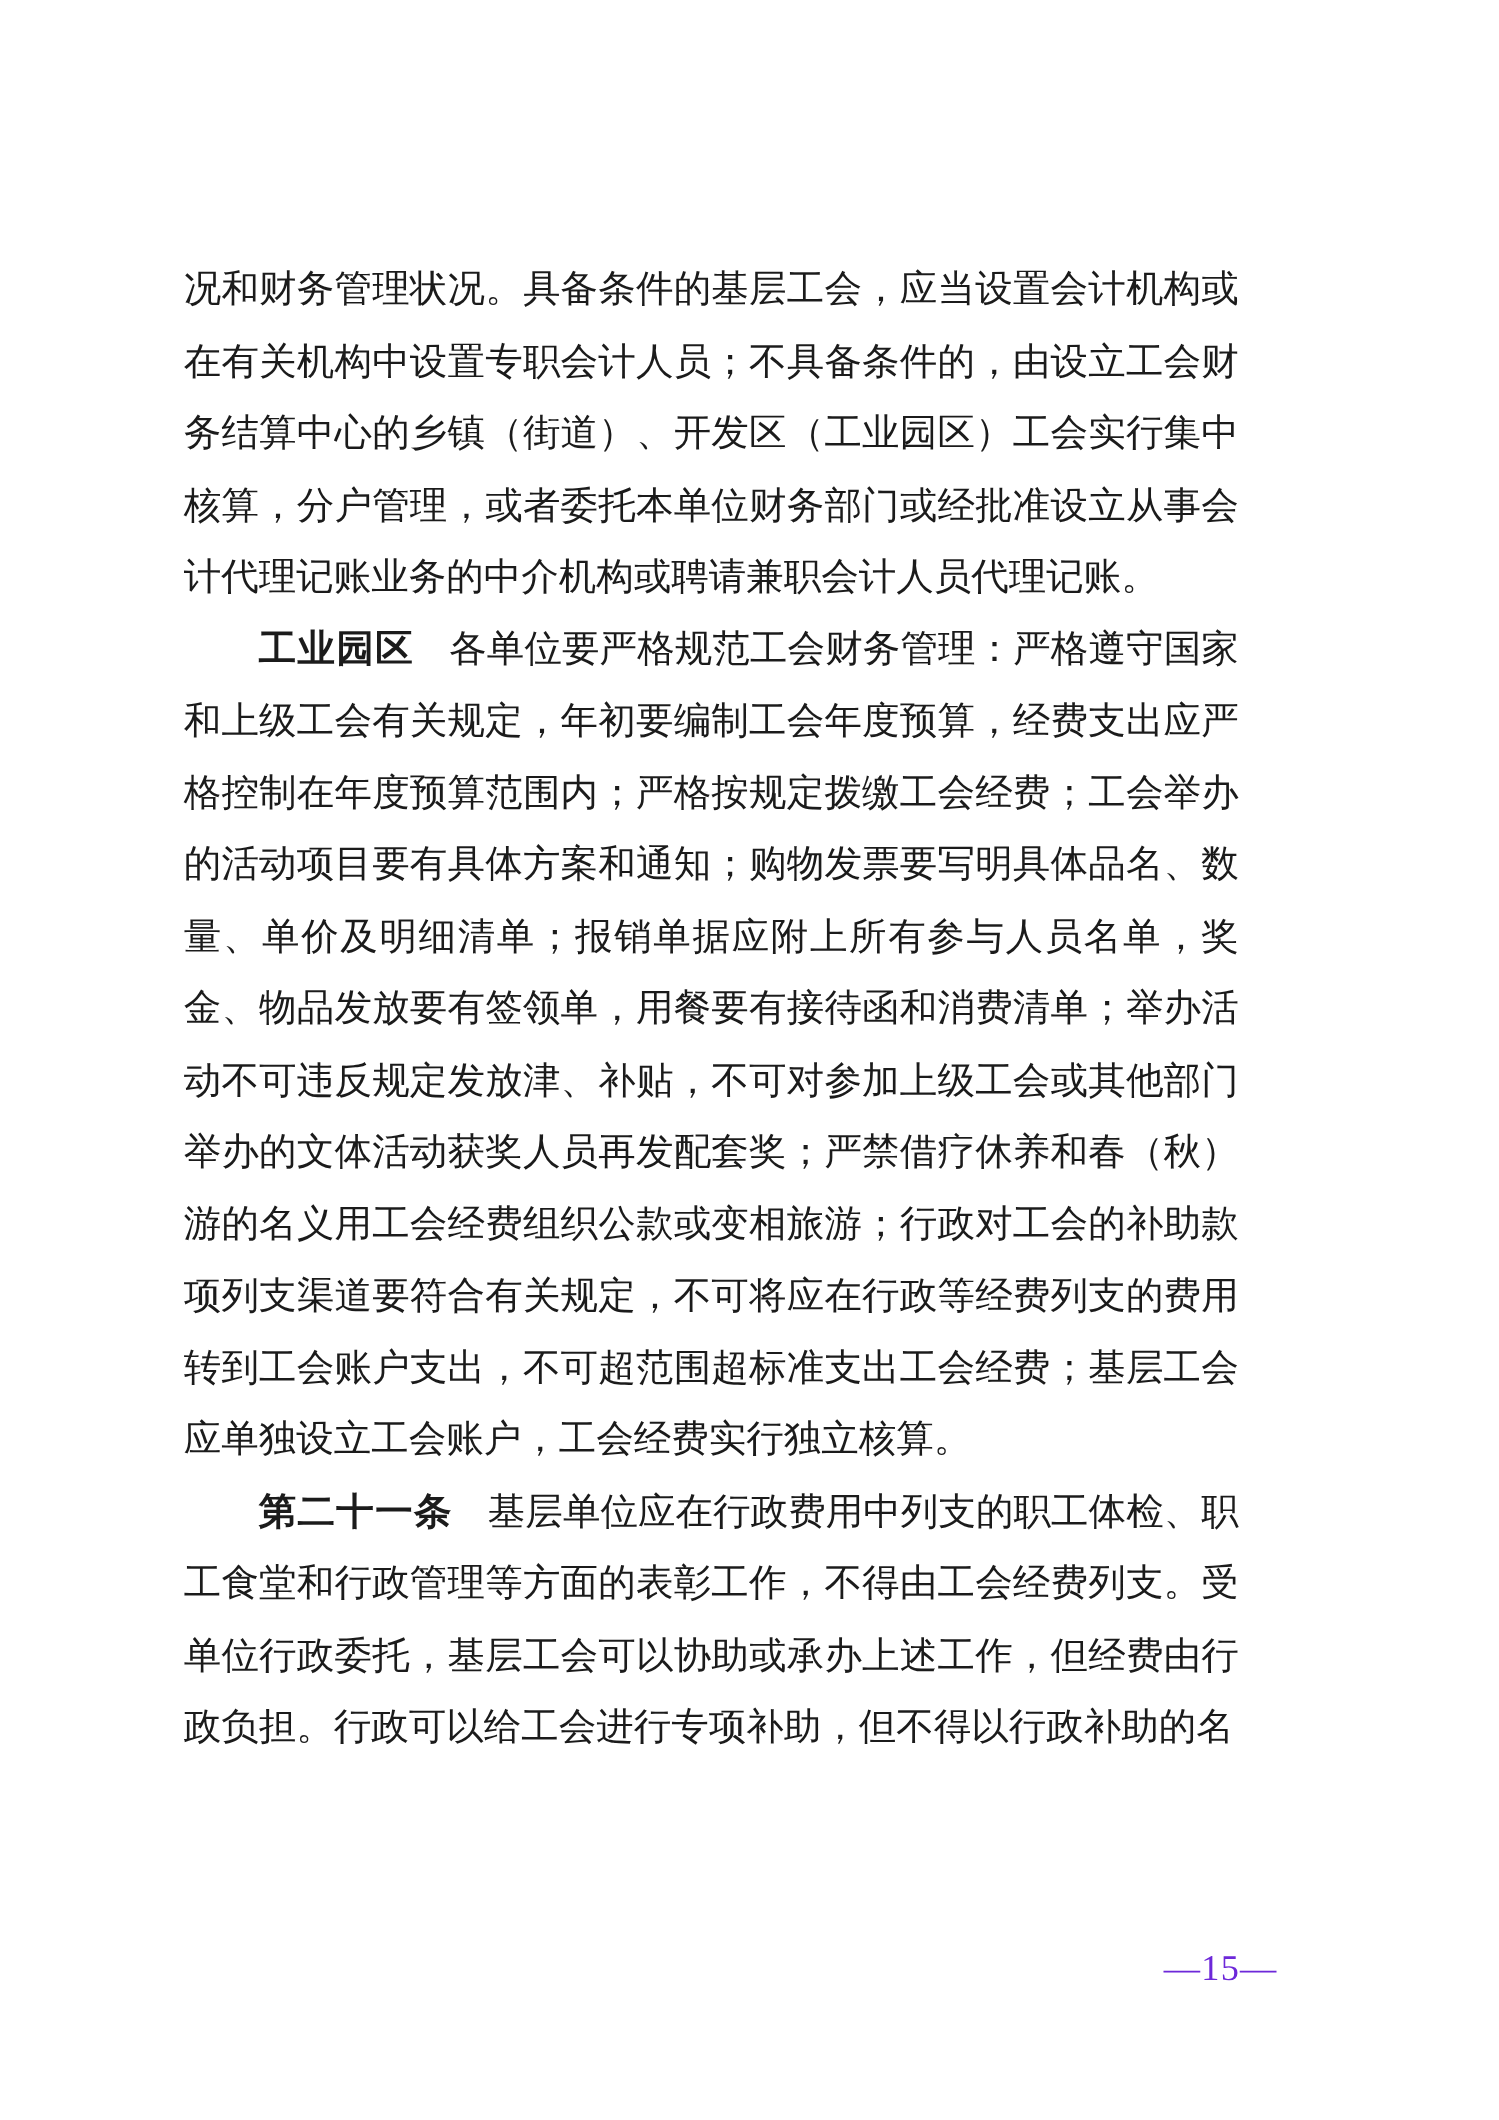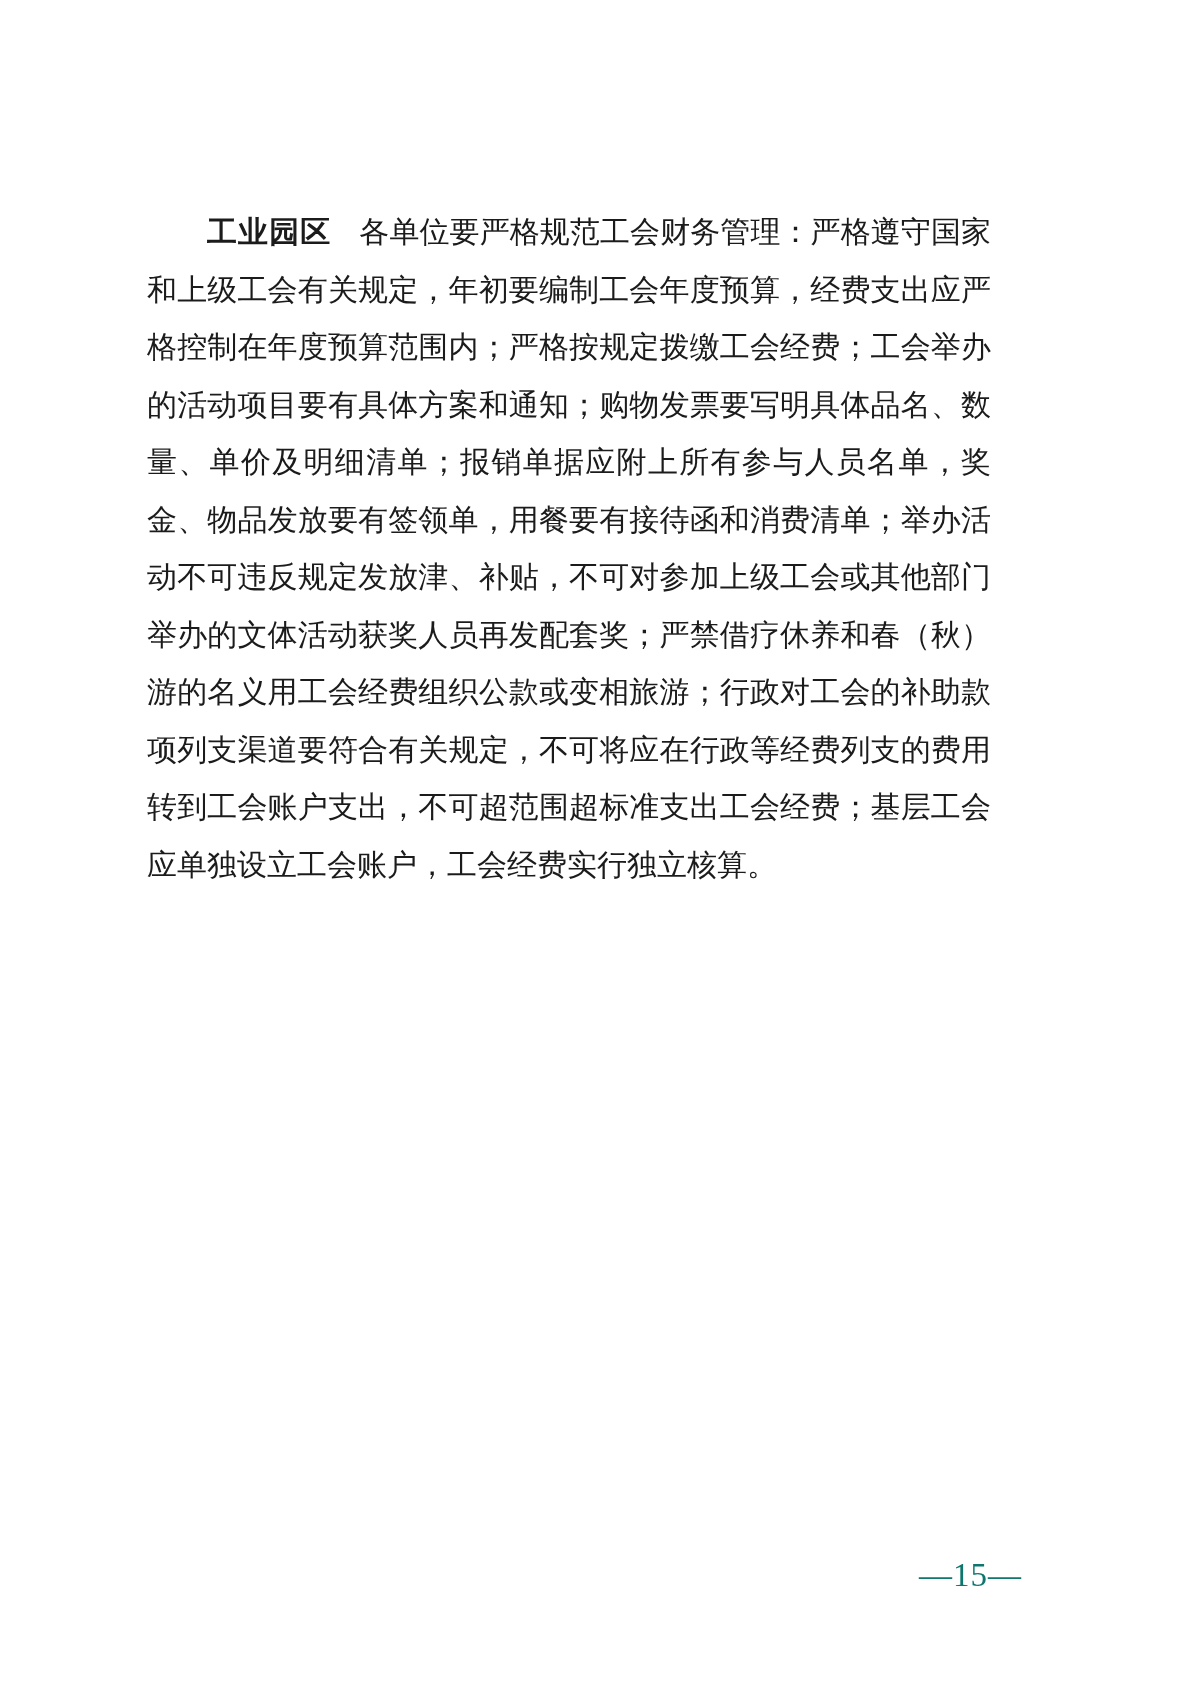--- a/index.html
+++ b/index.html
@@ -38,35 +38,37 @@
   .article-heading {
     font-weight: bold;
     font-family: "Liberation Sans", "DejaVu Sans", sans-serif;
     margin-right: 28px;
     letter-spacing: 1px;
   }
   .page-number {
     position: absolute;
     top: 1558px;
     right: 177px;
-    font-size: 33px;
+    font-size: 29px;
     line-height: 34px;
-    color: #0f766e;
+    color: #6d28d9;
     letter-spacing: 1px;
     white-space: nowrap;
   }
 </style>
 </head>
 <body>
 
 <div class="page">
 
   <main class="body-text">
 
+    <p class="para no-indent"><span>况和财务管理状况。具备条件的基层工会，应当设置会计机构或在有关机构中设置专职会计人员；不具备条件的，由设立工会财务结算中心的乡镇（街道）、开发区（工业园区）工会实行集中核算，分户管理，或者委托本单位财务部门或经批准设立从事会计代理记账业务的中介机构或聘请兼职会计人员代理记账。</span></p>
 
     <p class="para"><span class="article-heading">工业园区</span><span>各单位要严格规范工会财务管理：严格遵守国家和上级工会有关规定，年初要编制工会年度预算，经费支出应严格控制在年度预算范围内；严格按规定拨缴工会经费；工会举办的活动项目要有具体方案和通知；购物发票要写明具体品名、数量、单价及明细清单；报销单据应附上所有参与人员名单，奖金、物品发放要有签领单，用餐要有接待函和消费清单；举办活动不可违反规定发放津、补贴，不可对参加上级工会或其他部门举办的文体活动获奖人员再发配套奖；严禁借疗休养和春（秋）游的名义用工会经费组织公款或变相旅游；行政对工会的补助款项列支渠道要符合有关规定，不可将应在行政等经费列支的费用转到工会账户支出，不可超范围超标准支出工会经费；基层工会应单独设立工会账户，工会经费实行独立核算。</span></p>
 
+    <p class="para"><span class="article-heading">第二十一条</span><span>基层单位应在行政费用中列支的职工体检、职工食堂和行政管理等方面的表彰工作，不得由工会经费列支。受单位行政委托，基层工会可以协助或承办上述工作，但经费由行政负担。行政可以给工会进行专项补助，但不得以行政补助的名</span></p>
 
   </main>
 
   <div class="page-number">—15—</div>
 
 </div>
 
 </body></html>

